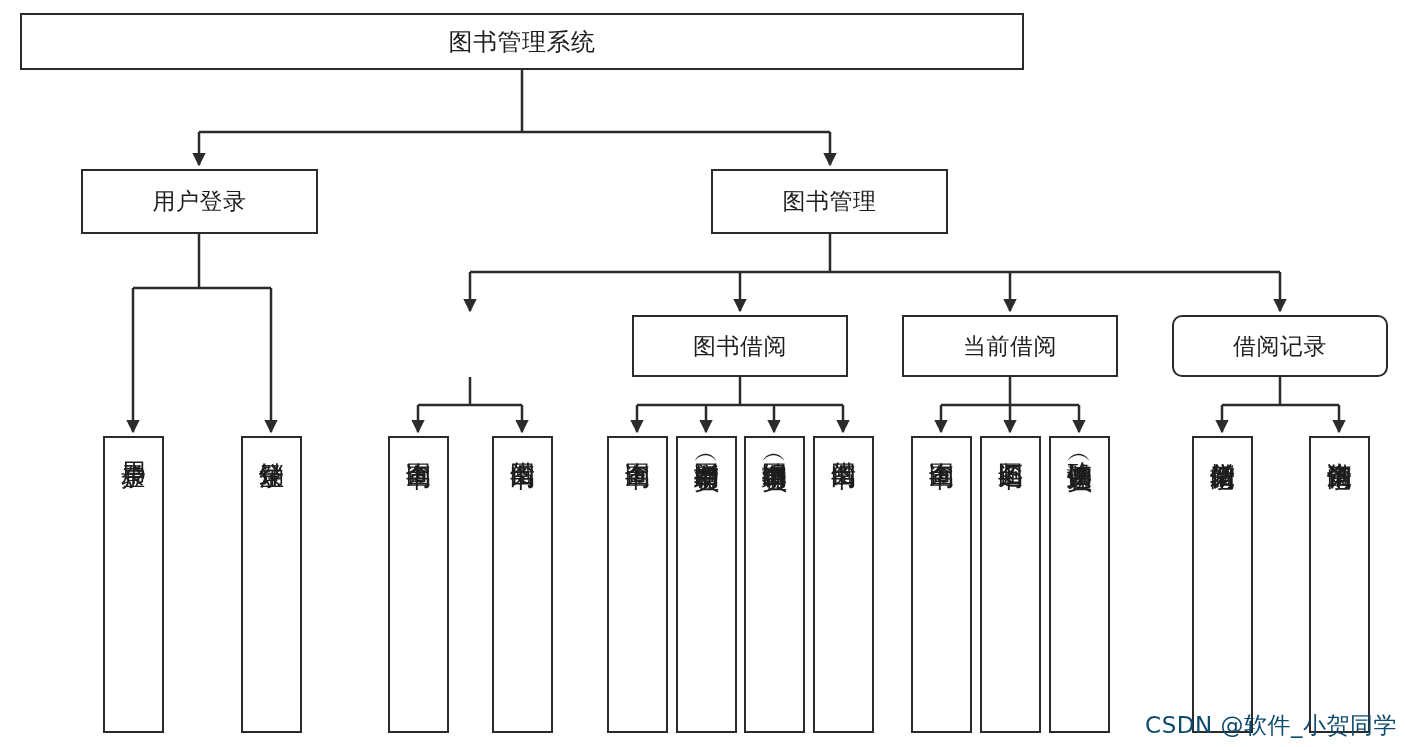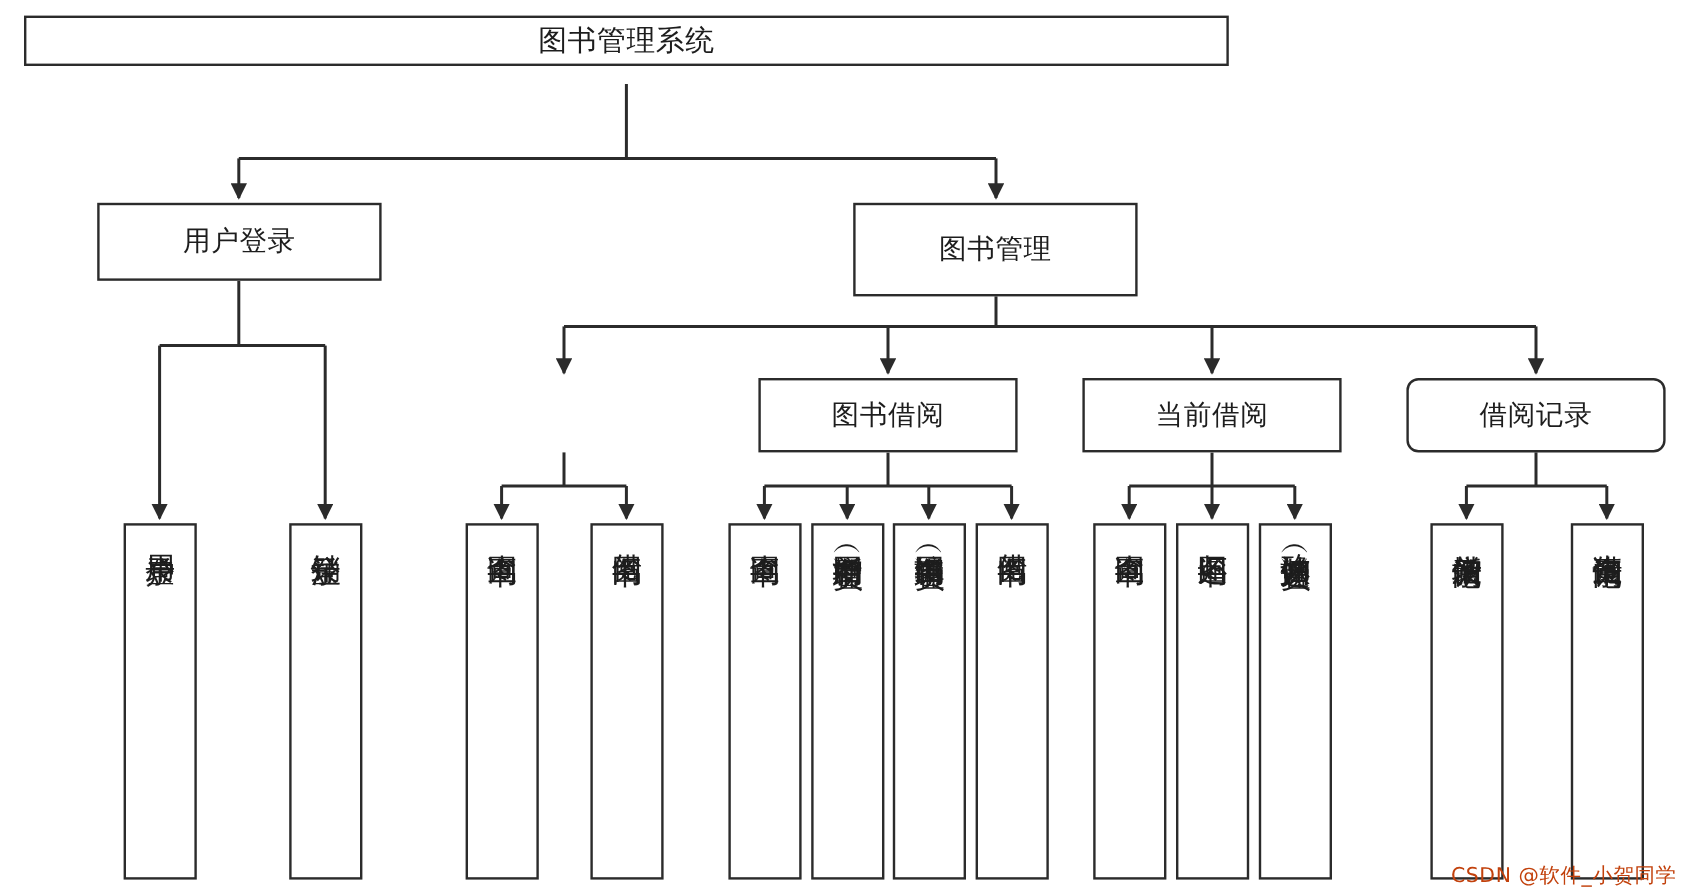--- a/index.html
+++ b/index.html
@@ -55,22 +55,22 @@
     text-orientation: upright;
     white-space: pre;
     letter-spacing: 1px;
     margin: 0 auto;
   }
   .node.root .label-h { font-size: 24px; }
   .watermark {
     position: absolute;
     right: 8px;
     bottom: 6px;
-    font-size: 17px;
-    color: #c2410c;
+    font-size: 23px;
+    color: #0c4a6e;
     white-space: nowrap;
     letter-spacing: 0.5px;
     pointer-events: none;
   }
 </style>
 </head>
 <body>
 
 <div id="diagram-root">
 
@@ -117,28 +117,28 @@
       <path d="M 1010 405 L 1010 432" marker-end="url(#arrow)"></path>
       <path d="M 1079 405 L 1079 432" marker-end="url(#arrow)"></path>
 
       <path d="M 1280 377 L 1280 405"></path>
       <path d="M 1222 405 L 1339 405"></path>
       <path d="M 1222 405 L 1222 432" marker-end="url(#arrow)"></path>
       <path d="M 1339 405 L 1339 432" marker-end="url(#arrow)"></path>
     </g>
   </svg>
 
-  <div class="node root" style="left:20px; top:13px; width:1004px; height:42px;">
+  <div class="node root" style="left:20px; top:13px; width:1004px; height:57px;">
     <span class="label-h">图书管理系统</span>
   </div>
 
   <div class="node" style="left:81px; top:169px; width:237px; height:65px;">
     <span class="label-h">用户登录</span>
   </div>
-  <div class="node" style="left:711px; top:169px; width:237px; height:78px;">
+  <div class="node" style="left:711px; top:169px; width:237px; height:65px;font-family:Liberation Serif, serif;">
     <span class="label-h">图书管理</span>
   </div>
 
   <div class="node" style="left:632px; top:315px; width:216px; height:62px;">
     <span class="label-h">图书借阅</span>
   </div>
   <div class="node" style="left:902px; top:315px; width:216px; height:62px;align-items:center;">
     <span class="label-h">当前借阅</span>
   </div>
   <div class="node" style="left:1172px; top:315px; width:216px; height:62px;border-radius:10px;">

